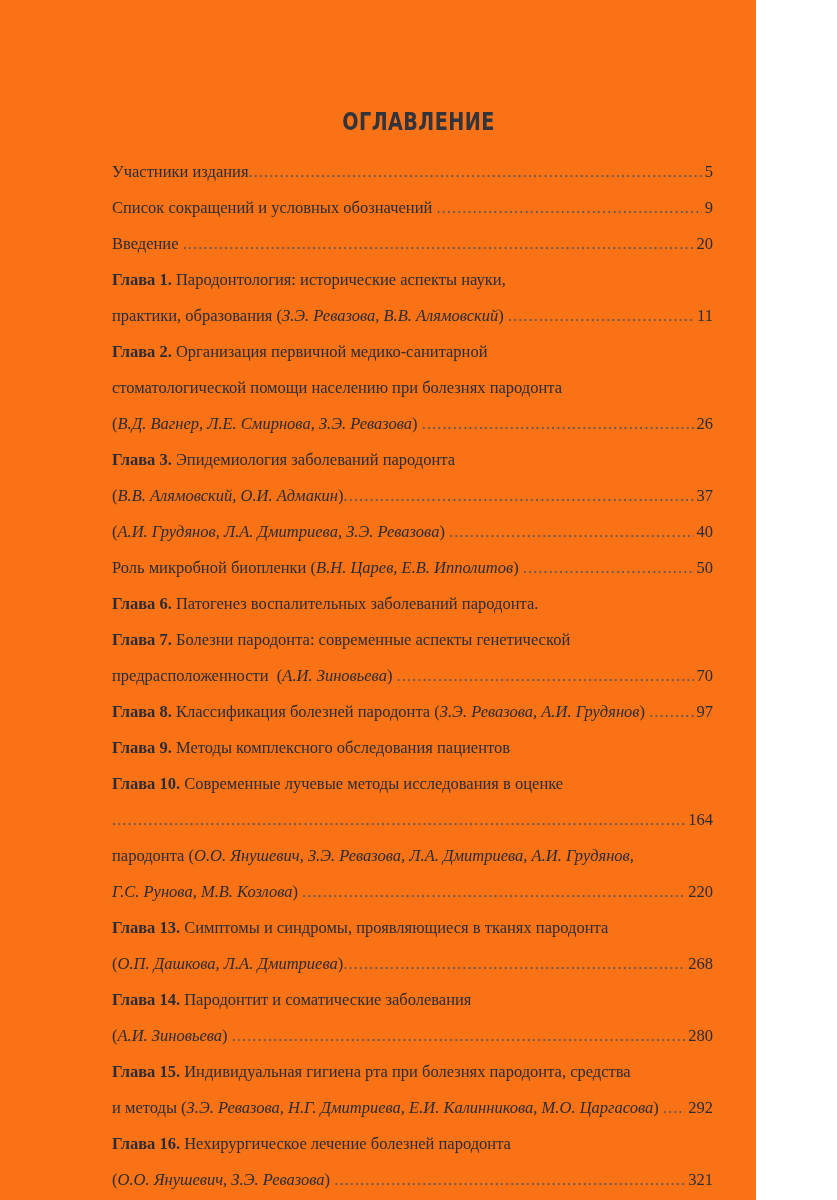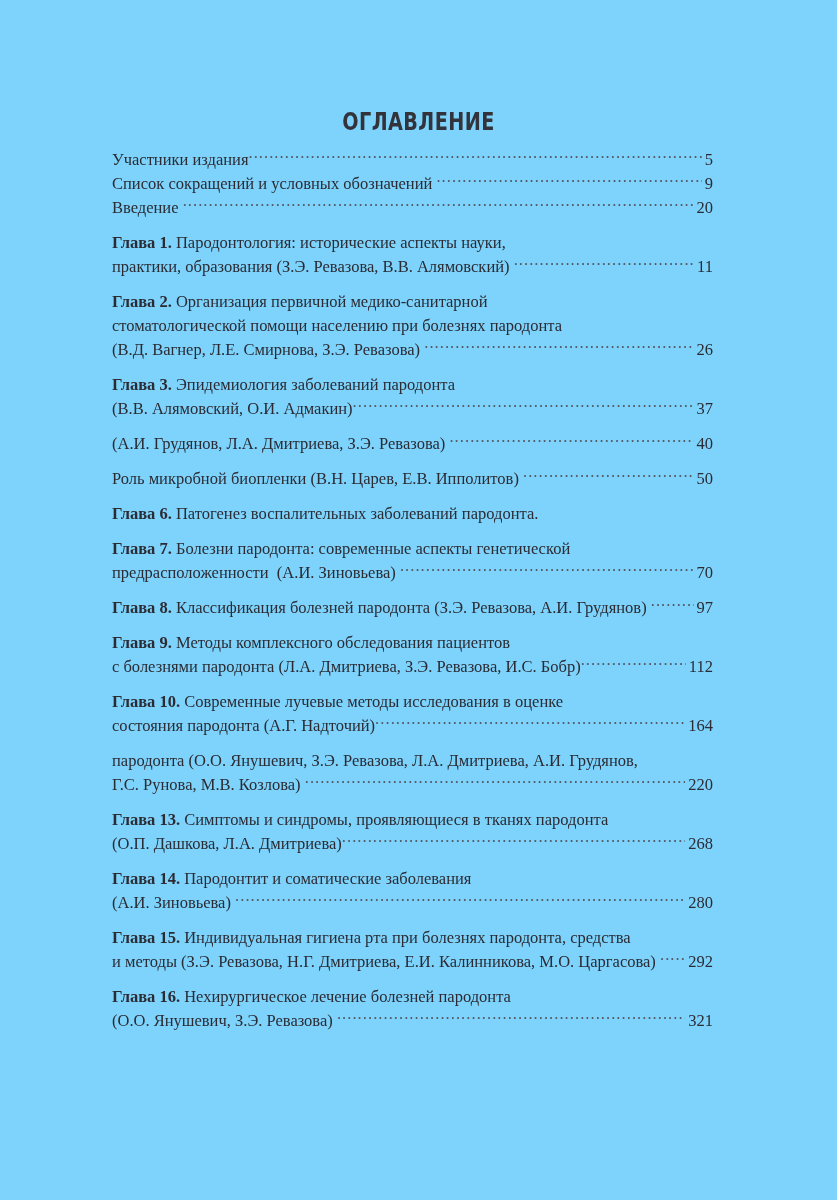--- a/index.html
+++ b/index.html
@@ -14,23 +14,23 @@
     position: relative;
     font-family: "Liberation Serif", "DejaVu Serif", serif;
     color: #2b2b33;
     overflow: hidden;
   }
 
   .page {
     position: absolute;
     left: 0;
     top: 0;
-    width: 837px;
+    width: 756px;
     height: 1200px;
-    background: #7dd3fc;
+    background: #f97316;
   }
 
   .toc-title {
     position: absolute;
     left: 0;
     top: 108px;
     width: 837px;
     text-align: center;
     font-family: "DejaVu Sans", "Liberation Sans", sans-serif;
     font-weight: bold;
@@ -54,36 +54,38 @@
   }
   .entry.front {
     margin-bottom: 0;
   }
   .entry.chapter {
     margin-top: 11px;
   }
 
   .line {
     display: flex;
-    align-items: flex-start;
+    align-items: flex-end;
     font-size: 16.5px;
     line-height: 24px;
     white-space: pre;
+    margin-top: 12px;
   }
 
   .txt {
     flex: 0 0 auto;
     white-space: pre;
   }
 
   .chapnum {
     font-weight: bold;
   }
 
   .auth {
+    font-style: italic;
   }
 
   
   .leader {
     flex: 1 1 auto;
     min-width: 0;
     overflow: hidden;
     height: 1em;
     position: relative;
   }
@@ -152,25 +154,24 @@
         </div>
         <div class="entry chapter">
           <div class="line plain"><span class="txt"><span class="chapnum">Глава 7.</span><span> Болезни пародонта: современные аспекты генетической</span></span></div>
           <div class="line"><span class="txt"><span>предрасположенности  (</span><span class="auth">А.И. Зиновьева</span><span>) </span></span><span class="leader"></span><span class="pageno">70</span></div>
         </div>
         <div class="entry chapter">
           <div class="line"><span class="txt"><span class="chapnum">Глава 8.</span><span> Классификация болезней пародонта (</span><span class="auth">З.Э. Ревазова, А.И. Грудянов</span><span>) </span></span><span class="leader"></span><span class="pageno">97</span></div>
         </div>
         <div class="entry chapter">
           <div class="line plain"><span class="txt"><span class="chapnum">Глава 9.</span><span> Методы комплексного обследования пациентов</span></span></div>
-          <div class="line"><span class="txt"><span>с болезнями пародонта (</span><span class="auth">Л.А. Дмитриева, З.Э. Ревазова, И.С. Бобр</span><span>)</span></span><span class="leader"></span><span class="pageno">112</span></div>
         </div>
         <div class="entry chapter">
           <div class="line plain"><span class="txt"><span class="chapnum">Глава 10.</span><span> Современные лучевые методы исследования в оценке</span></span></div>
-          <div class="line"><span class="txt"><span>состояния пародонта (</span><span class="auth">А.Г. Надточий</span><span>)</span></span><span class="leader"></span><span class="pageno">164</span></div>
+          <div class="line"><span class="leader"></span><span class="pageno">164</span></div>
         </div>
         <div class="entry chapter">
           <div class="line plain"><span class="txt"><span>пародонта (</span><span class="auth">О.О. Янушевич, З.Э. Ревазова, Л.А. Дмитриева, А.И. Грудянов,</span></span></div>
           <div class="line"><span class="txt"><span class="auth">Г.С. Рунова, М.В. Козлова</span><span>) </span></span><span class="leader"></span><span class="pageno">220</span></div>
         </div>
         <div class="entry chapter">
           <div class="line plain"><span class="txt"><span class="chapnum">Глава 13.</span><span> Симптомы и синдромы, проявляющиеся в тканях пародонта</span></span></div>
           <div class="line"><span class="txt"><span>(</span><span class="auth">О.П. Дашкова, Л.А. Дмитриева</span><span>)</span></span><span class="leader"></span><span class="pageno">268</span></div>
         </div>
         <div class="entry chapter">

